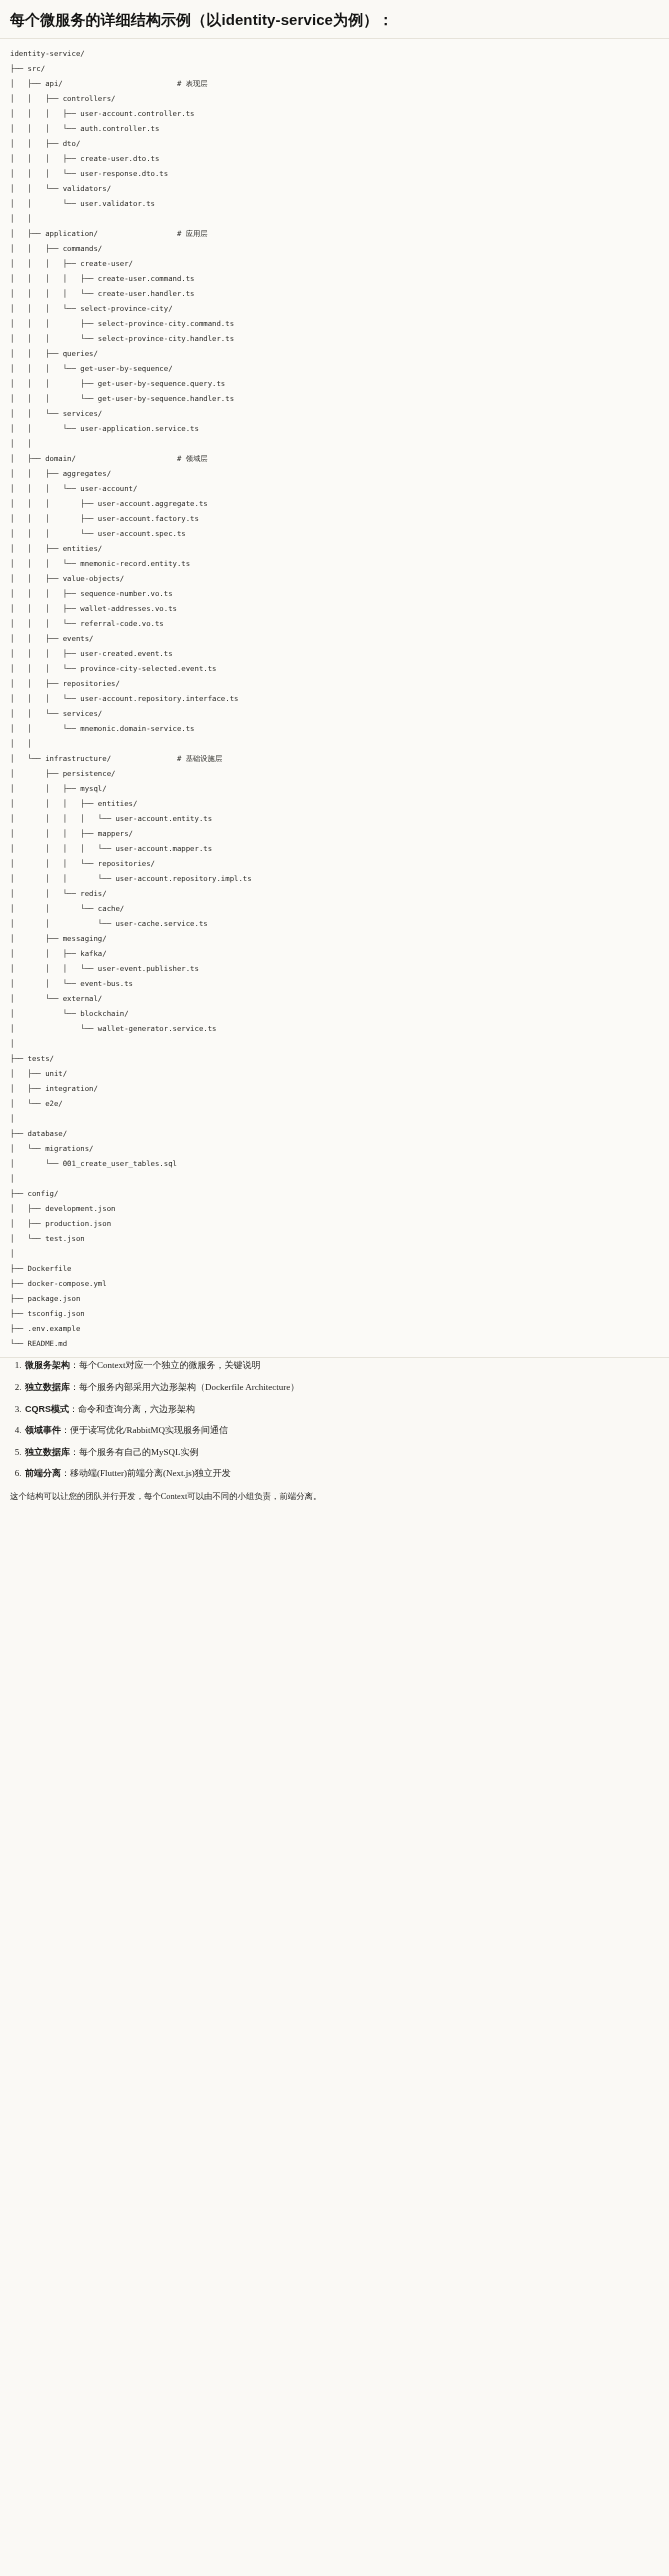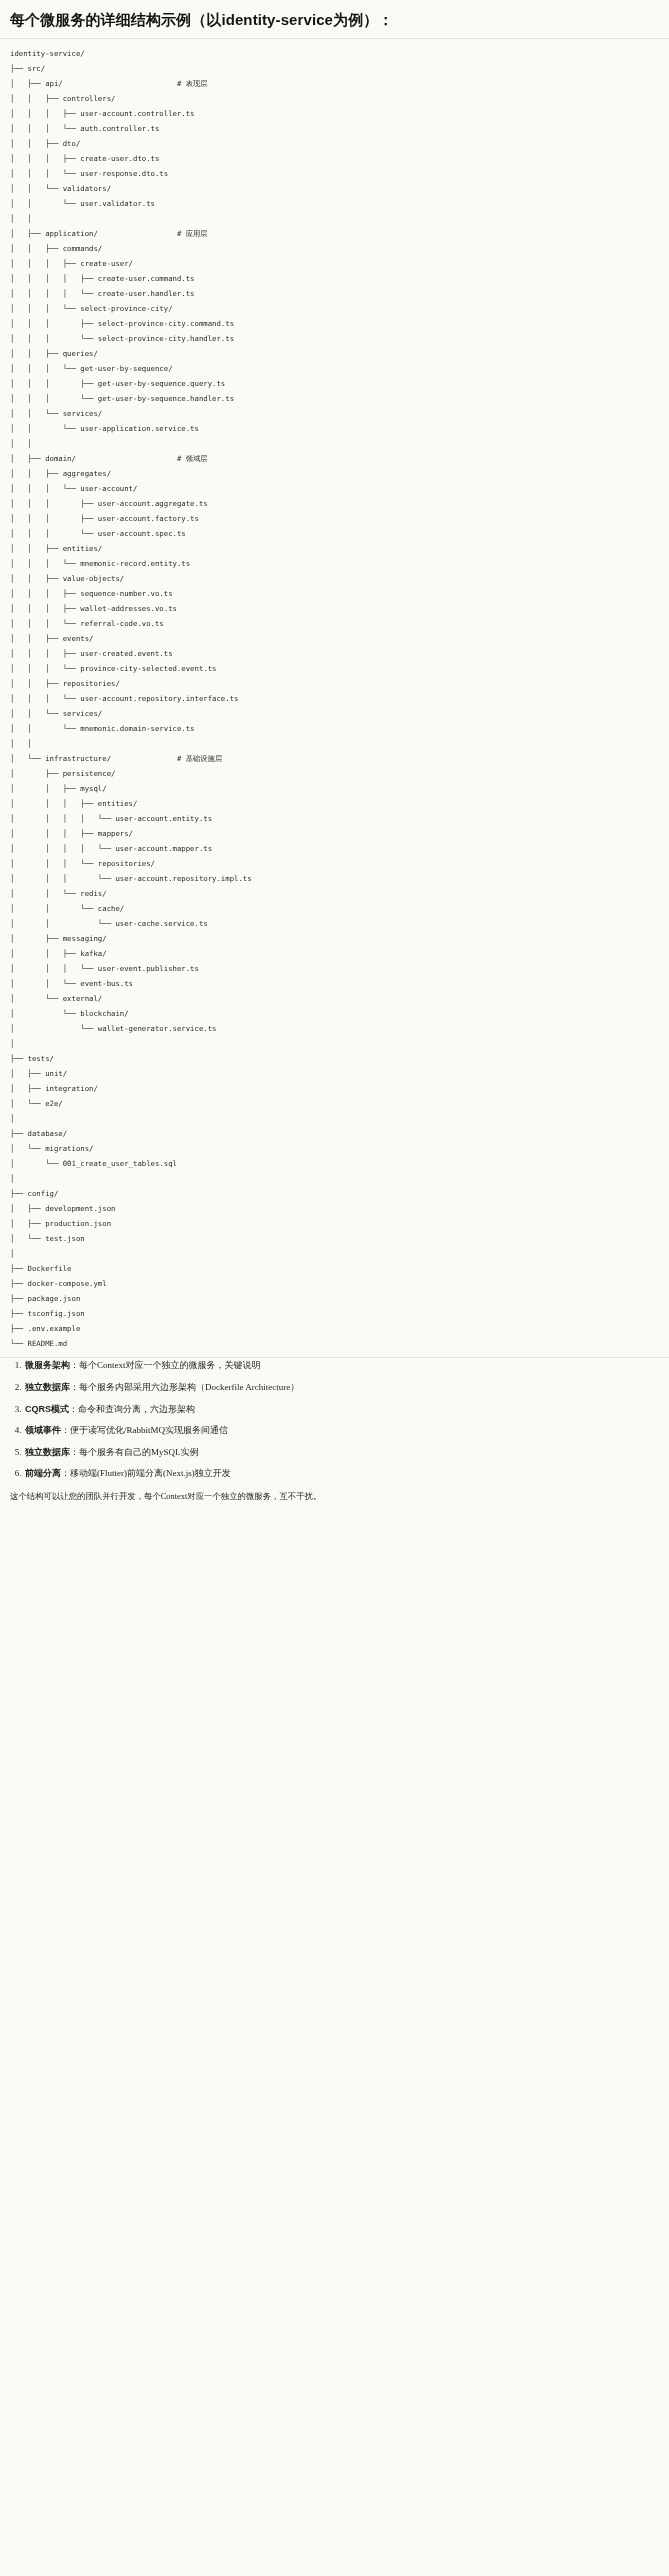--- a/index.html
+++ b/index.html
@@ -197,17 +197,17 @@
       <li>
         <b class="bold-term">领域事件</b><span>：</span><span>便于读写优化/RabbitMQ实现服务间通信</span>
       </li>
       <li>
         <b class="bold-term">独立数据库</b><span>：</span><span>每个服务有自己的MySQL实例</span>
       </li>
       <li>
         <b class="bold-term">前端分离</b><span>：</span><span>移动端(Flutter)前端分离(Next.js)独立开发</span>
       </li>
     </ol>
-    <div class="closing">这个结构可以让您的团队并行开发，每个Context对应一个独立的微服务，互不干扰。</div>
+    <div class="closing">这个结构可以让您的团队并行开发，每个Context可以由不同的小组负责，前端分离。</div>
   </div>
 
 </div>
 
 
 </body></html>

